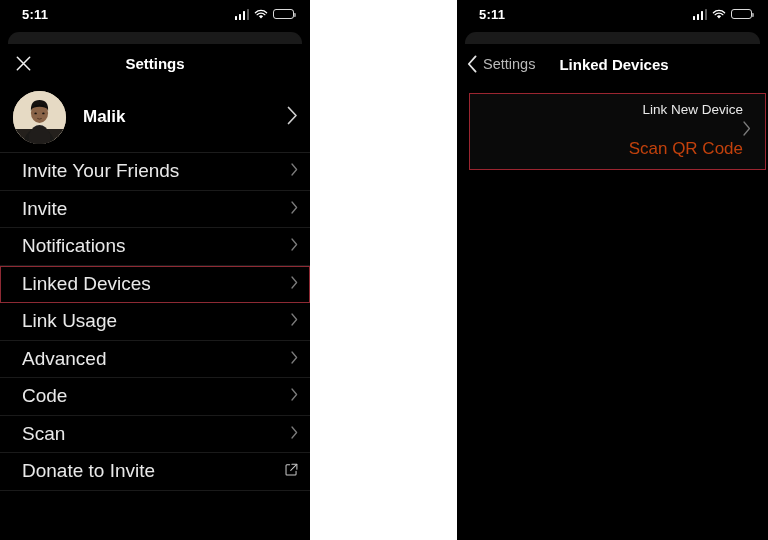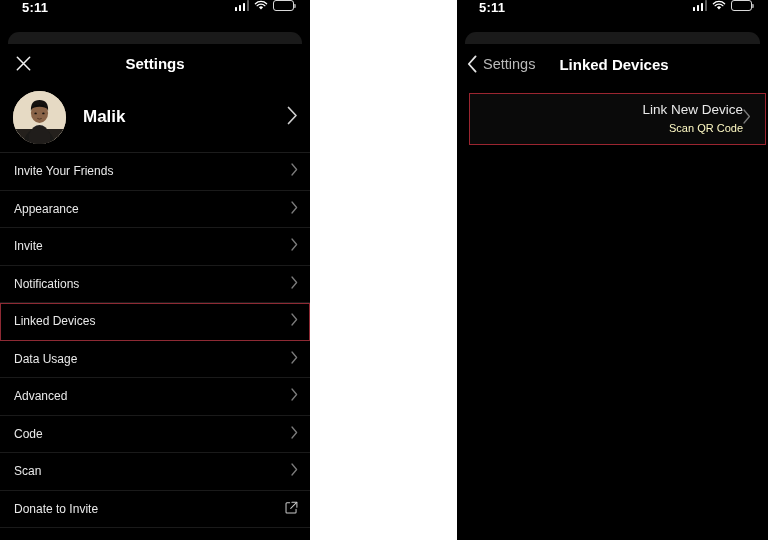--- a/index.html
+++ b/index.html
@@ -28,21 +28,21 @@
     overflow: hidden;
   }
   .phone-left  { left: 0;     width: 310px; }
   .phone-right { left: 457px; width: 311px; }
 
   
   .status-bar {
     position: relative;
     height: 28px;
     display: flex;
-    align-items: flex-start;
+    align-items: center;
     justify-content: space-between;
     padding: 0 16px 0 22px;
     gap: 16px;
   }
   .status-time {
     color: #ffffff;
     font-size: 13px;
     font-weight: bold;
     letter-spacing: 0.2px;
   }
@@ -152,21 +152,22 @@
     position: relative;
     display: flex;
     align-items: center;
     height: 37.5px;
     padding: 0 12px 0 14px;
     border-bottom: 1px solid #1a1a1a;
   }
   .list-row-label {
     flex: 1;
     color: #e9e9e9;
-    font-size: 12px;
+    font-size: 19px;
+    margin-left: 8px;
   }
   .chev-sm { color: #7b7b7b; }
   .ext-icon { color: #c9c9c9; }
 
   
   .hl-row {
     outline: 1.5px solid #8e2a34;
     outline-offset: -1px;
   }
 
@@ -208,23 +209,24 @@
     min-height: 47px;
     text-align: right;
   }
   .link-card-text { flex: 1; }
   .link-title {
     color: #e9e9e9;
     font-size: 13.5px;
     line-height: 1.48;
   }
   .link-sub {
-    color: #fef9c3;
-    font-size: 11px;
+    color: #c2410c;
+    font-size: 17px;
     line-height: 1.48;
+    margin-top: 16px;
   }
 </style>
 </head>
 <body>
 
 <div class="canvas">
 
   <div class="phone phone-left">
 
     <div class="status-bar">
@@ -285,28 +287,20 @@
 
       <div class="list-row">
         <span class="list-row-label">Invite Your Friends</span>
         <span class="chev-sm">
           <svg width="7" height="13" viewBox="0 0 7 13">
               <path d="M1 1 L5.6 6.5 L1 12" stroke="currentColor" stroke-width="1.3" fill="none" stroke-linecap="round" stroke-linejoin="round"></path>
             </svg>
         </span>
       </div>
 
-      <div class="list-row">
-        <span class="list-row-label">Appearance</span>
-        <span class="chev-sm">
-          <svg width="7" height="13" viewBox="0 0 7 13">
-              <path d="M1 1 L5.6 6.5 L1 12" stroke="currentColor" stroke-width="1.3" fill="none" stroke-linecap="round" stroke-linejoin="round"></path>
-            </svg>
-        </span>
-      </div>
 
       <div class="list-row">
         <span class="list-row-label">Invite</span>
         <span class="chev-sm">
           <svg width="7" height="13" viewBox="0 0 7 13">
               <path d="M1 1 L5.6 6.5 L1 12" stroke="currentColor" stroke-width="1.3" fill="none" stroke-linecap="round" stroke-linejoin="round"></path>
             </svg>
         </span>
       </div>
 
@@ -322,21 +316,21 @@
       <div class="list-row hl-row">
         <span class="list-row-label">Linked Devices</span>
         <span class="chev-sm">
           <svg width="7" height="13" viewBox="0 0 7 13">
               <path d="M1 1 L5.6 6.5 L1 12" stroke="currentColor" stroke-width="1.3" fill="none" stroke-linecap="round" stroke-linejoin="round"></path>
             </svg>
         </span>
       </div>
 
       <div class="list-row">
-        <span class="list-row-label">Data Usage</span>
+        <span class="list-row-label">Link Usage</span>
         <span class="chev-sm">
           <svg width="7" height="13" viewBox="0 0 7 13">
               <path d="M1 1 L5.6 6.5 L1 12" stroke="currentColor" stroke-width="1.3" fill="none" stroke-linecap="round" stroke-linejoin="round"></path>
             </svg>
         </span>
       </div>
 
       <div class="list-row">
         <span class="list-row-label">Advanced</span>
         <span class="chev-sm">

